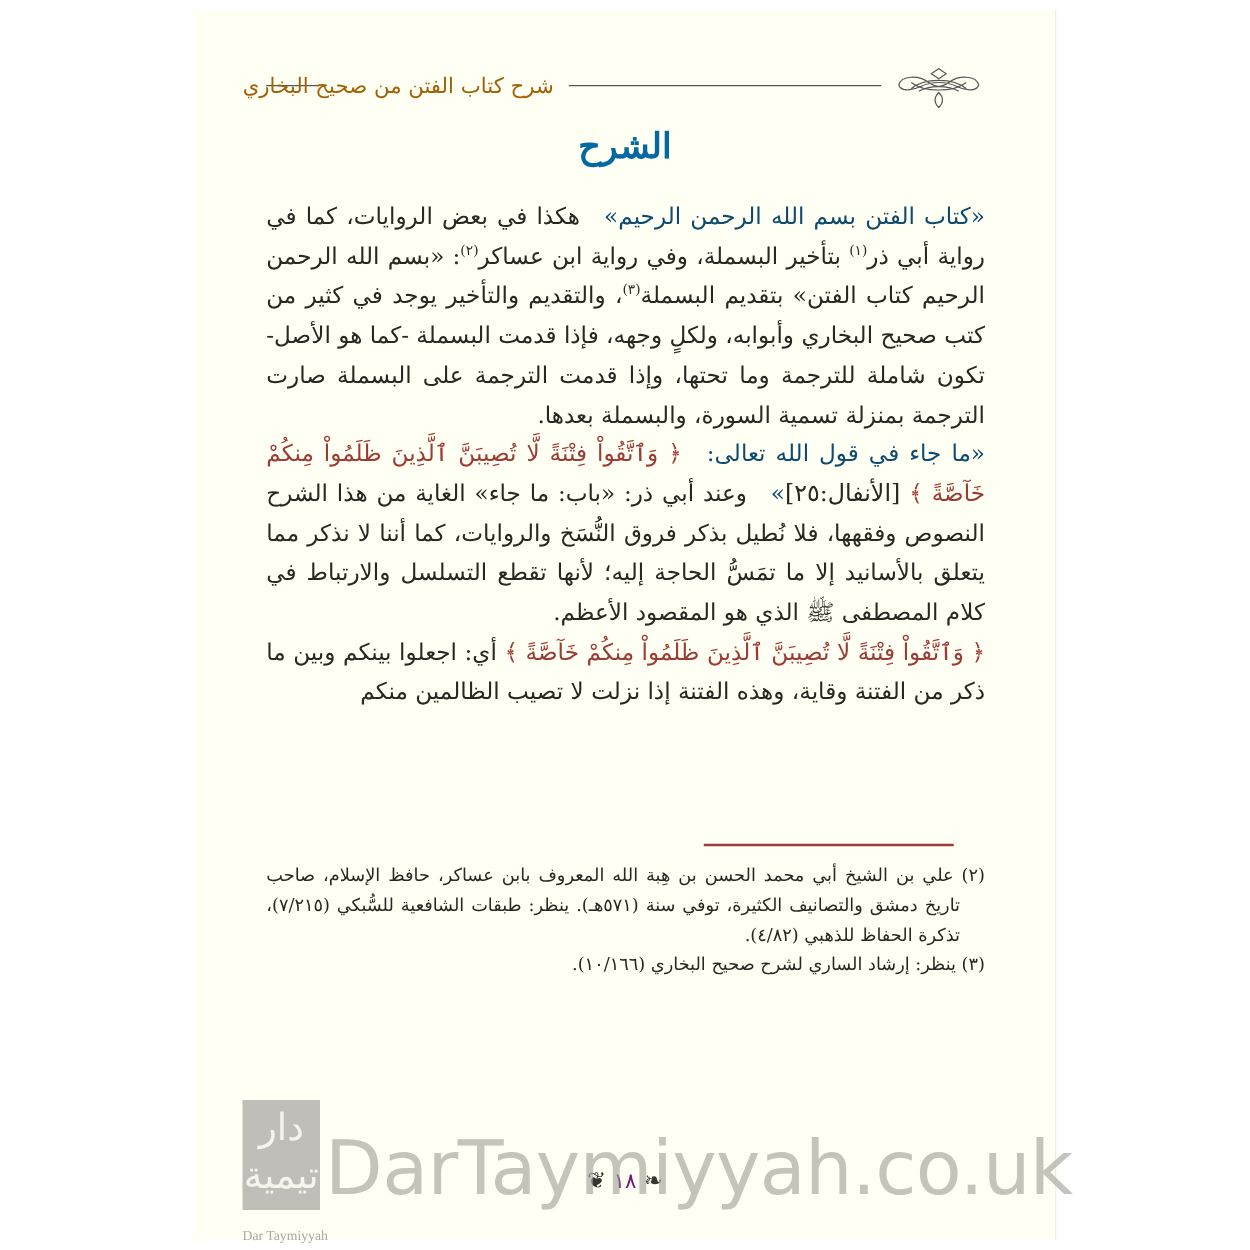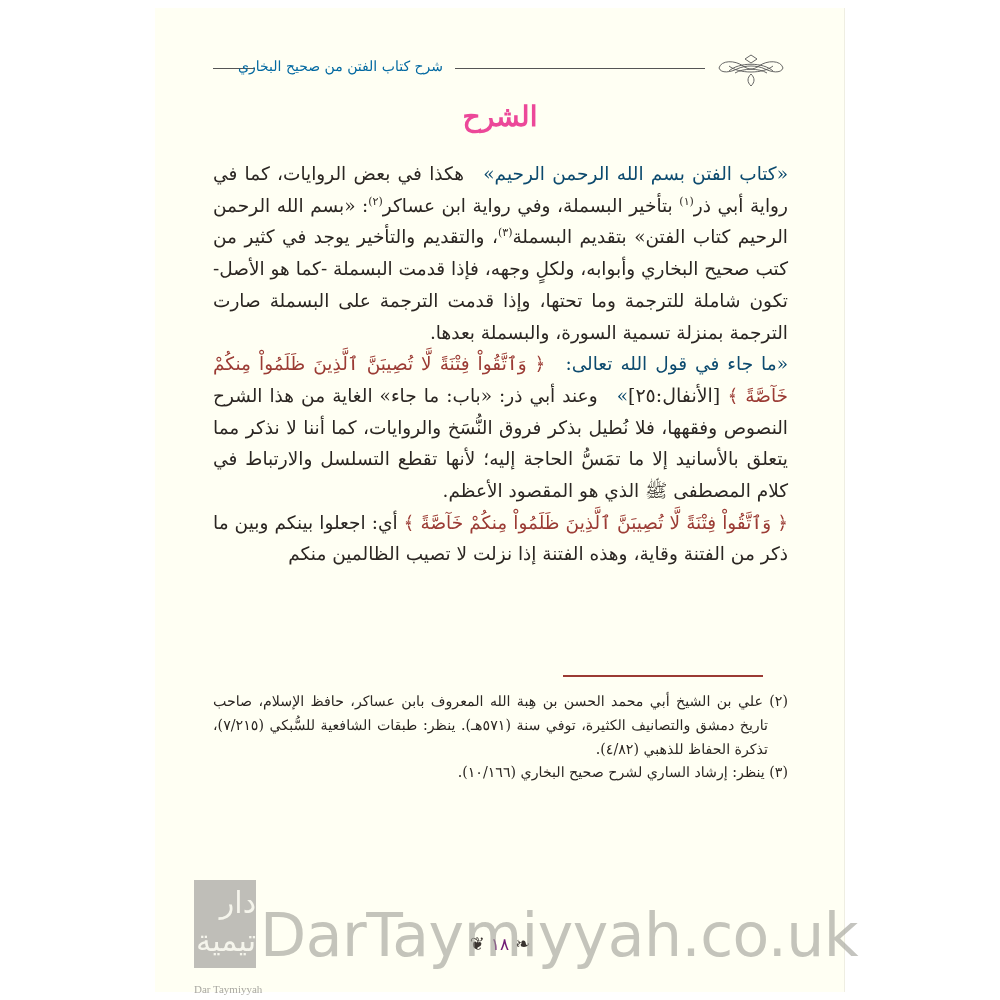--- a/index.html
+++ b/index.html
@@ -44,22 +44,22 @@
       top: 20px;
       width: 42px;
       height: 1px;
       background: #555;
     }
     .rh-title {
       position: absolute;
       left: 108px;
       top: 10px;
       width: 180px;
-      font-size: 14px;
-      color: #0369a1;
+      font-size: 17px;
+      color: #a16207;
       direction: rtl;
       text-align: right;
       white-space: nowrap;
     }
     .rh-line-right {
       position: absolute;
       left: 300px;
       top: 20px;
       width: 250px;
       height: 1px;
@@ -74,21 +74,21 @@
     }
     
     .section-heading {
       position: absolute;
       left: 0;
       top: 92px;
       width: 690px;
       text-align: center;
       font-size: 28px;
       font-weight: bold;
-      color: #ec4899;
+      color: #0369a1;
       direction: rtl;
     }
     
     .body-text {
       position: absolute;
       left: 58px;
       top: 150px;
       width: 575px;
       direction: rtl;
       text-align: justify;
@@ -171,21 +171,21 @@
       width: 62px;
       height: 88px;
       background: #b9b8b2;
       opacity: 0.9;
     }
     .wm-logo-glyph {
       position: absolute;
       left: 0;
       top: 4px;
       width: 62px;
-      text-align: right;
+      text-align: center;
       color: #f5f4ec;
       font-size: 30px;
       line-height: 38px;
       direction: rtl;
       font-family: "DejaVu Sans", sans-serif;
     }
     .wm-logo-caption {
       position: absolute;
       left: 194px;
       top: 971px;

